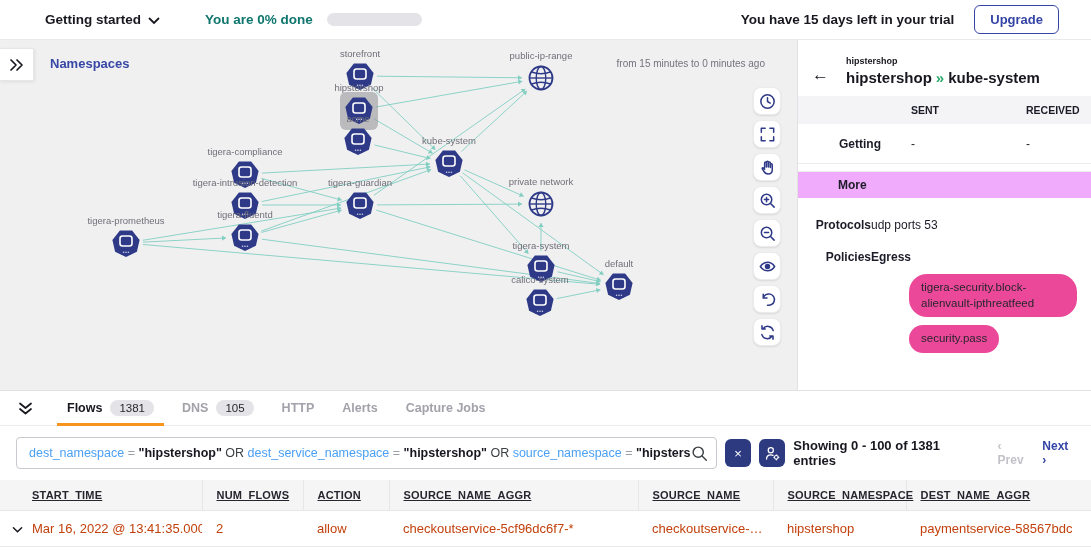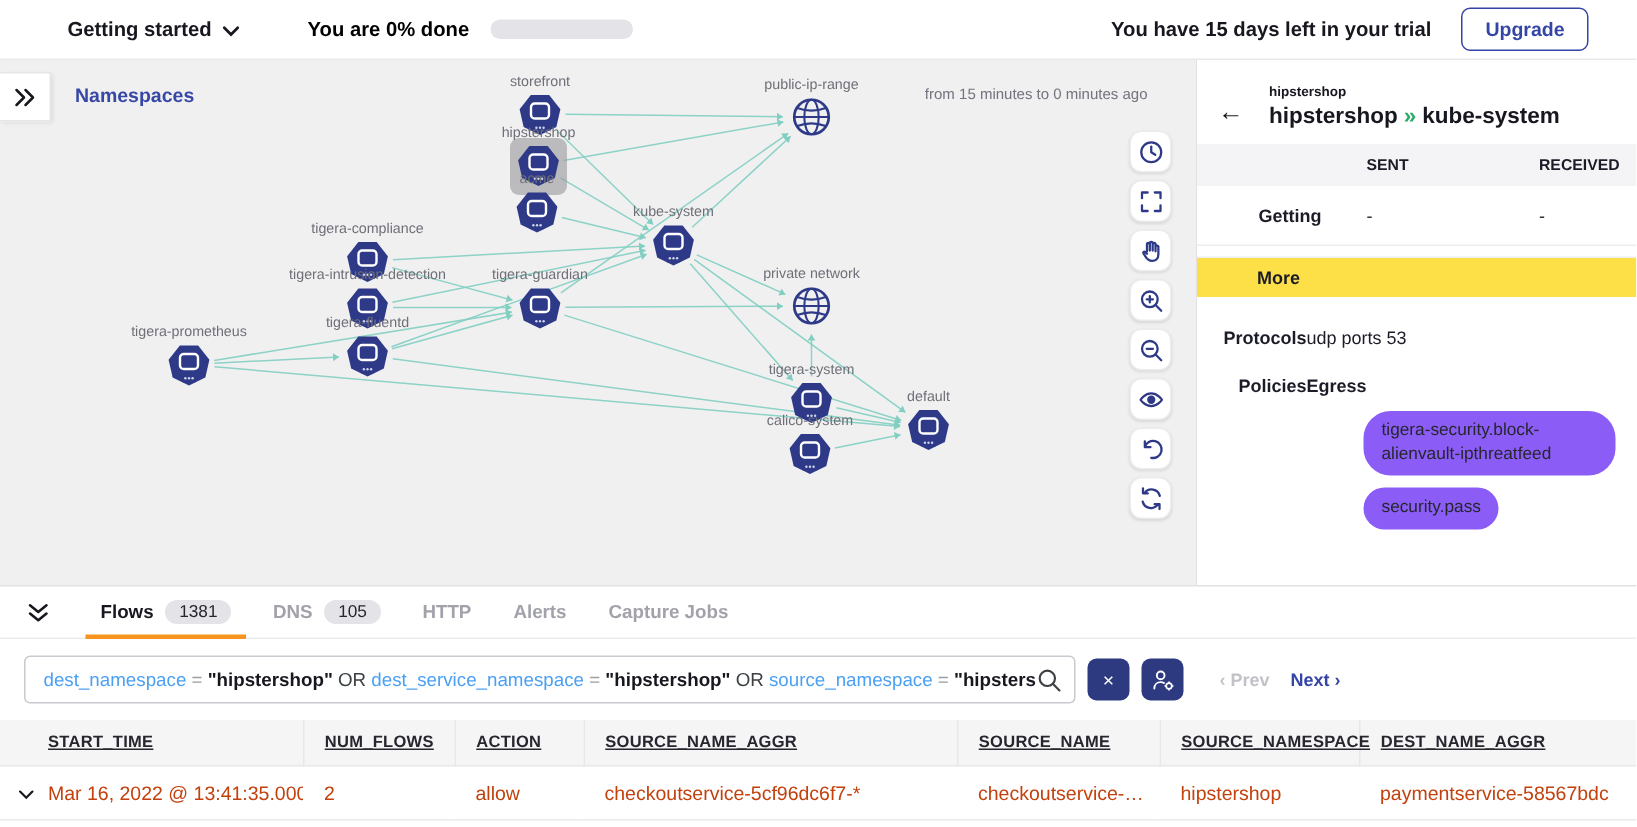--- a/index.html
+++ b/index.html
@@ -4,21 +4,21 @@
 <style>
   * { margin:0; padding:0; box-sizing:border-box; }
   html,body { width:1091px; height:551px; overflow:hidden; }
   body { font-family:"Liberation Sans","DejaVu Sans",sans-serif; background:#fff; color:#1c1c28; }
   #app { width:1091px; height:475px; display:flex; flex-direction:column; }
 
   
   #topbar { height:40px; flex:0 0 40px; display:flex; align-items:center; background:#fff; border-bottom:1px solid #e9e9ec; padding:0 16px 0 45px; }
   .gs-label { font-weight:bold; font-size:13.5px; color:#17171f; display:flex; align-items:center; gap:7px; cursor:pointer; }
   .gs-label svg { margin-top:2px; }
-  .progress-text { font-weight:bold; font-size:13.5px; margin-left:45px; color:#000000; }
+  .progress-text { font-weight:bold; font-size:13.5px; margin-left:45px; color:#0f766e; }
   .progress-pill { width:95px; height:13px; border-radius:7px; background:#e4e4e8; margin-left:14px; }
   .topbar-right { margin-left:auto; display:flex; align-items:center; gap:20px; }
   .trial-text { font-weight:bold; font-size:13.5px; color:#17171f; }
   .upgrade-btn { font-family:inherit; font-weight:bold; font-size:13px; color:#3545a5; background:#fff; border:1px solid #3545a5; border-radius:6px; padding:6px 15px; cursor:pointer; margin-right:16px; }
 
   
   #main { flex:0 0 350px; height:350px; display:flex; }
   #graph-area { position:relative; width:797px; flex:0 0 797px; background:#f0f0f1; overflow:hidden; }
   #expand-corner { position:absolute; top:8px; left:0; width:34px; height:33px; background:#fff; border:1px solid #e6e6e9; border-left:none; box-shadow:1px 1px 3px rgba(0,0,0,.08); display:flex; align-items:center; justify-content:center; cursor:pointer; }
   #graph-title { position:absolute; top:16px; left:50px; color:#3747a6; font-weight:bold; font-size:13px; }
@@ -36,27 +36,27 @@
   .dp-title { margin-left:34px; margin-top:3px; font-size:15px; font-weight:bold; color:#17171f; }
   .dp-sep { color:#2bab6a; padding:0 4px; }
   .dp-stats { width:100%; }
   .dp-srow { display:grid; grid-template-columns:95px 115px 1fr; align-items:center; }
   .dp-shead { background:#f4f4f6; height:28px; font-size:10.5px; font-weight:bold; }
   .dp-shead > div { padding-left:18px; }
   .dp-srow .c1 { text-align:right; font-weight:bold; font-size:12px; padding-right:12px; }
   .dp-srow .c2, .dp-srow .c3 { font-size:12px; padding-left:18px; }
   .dp-data { height:40px; border-bottom:1px solid #ededf0; }
   .dp-gap { height:8px; border-bottom:1px solid #ededf0; }
-  .dp-more { margin-top:0; background:#fde047; padding:6px 0 6px 40px; font-weight:bold; font-size:12px; }
+  .dp-more { margin-top:0; background:#f0abfc; padding:6px 0 6px 40px; font-weight:bold; font-size:12px; }
   .dp-kv { display:grid; grid-template-columns:63px 1fr; padding-left:10px; margin-top:20px; }
   .dp-kv .k { text-align:right; font-weight:bold; font-size:12px; }
   .dp-kv .v { font-size:12px; }
   .dp-kv .v.bold { font-weight:bold; }
   #policy-pills { margin:10px 0 0 111px; display:flex; flex-direction:column; gap:8px; align-items:flex-start; }
-  .pill { background:#8b5cf6; border-radius:18px; padding:6px 12px; font-size:11.5px; color:#26262e; max-width:168px; line-height:1.35; }
+  .pill { background:#ec4899; border-radius:18px; padding:6px 12px; font-size:11.5px; color:#26262e; max-width:168px; line-height:1.35; }
 
   
   #bottom { flex:1; background:#fff; display:flex; flex-direction:column; border-top:1px solid #e2e2e5; }
   #tabs-row { height:35px; flex:0 0 35px; display:flex; align-items:center; border-bottom:1px solid #ececef; padding-left:18px; }
   #collapse-btn { cursor:pointer; margin-right:20px; display:flex; }
   .tab { display:flex; align-items:center; gap:8px; height:34px; padding:0 14px; cursor:pointer; position:relative; font-size:12.5px; font-weight:bold; color:#a2a2ab; }
   .tab.active { color:#17171f; }
   .tab.active::after { content:""; position:absolute; left:4px; right:4px; bottom:-1px; height:3px; background:#f7941e; }
   .tab-badge { background:#e4e4e8; color:#26262e; border-radius:10px; padding:2px 9px; font-size:11.5px; font-weight:normal; }
 
@@ -413,20 +413,21 @@
           <span>×</span>
         </button>
       <button class="sq-btn">
         <svg width="17" height="17" viewBox="0 0 20 20">
             <circle cx="8" cy="6.2" r="3" fill="none" stroke="#fff" stroke-width="1.5"></circle>
             <path d="M3 16.5c0-3 2.2-5 5-5 1 0 1.9.2 2.6.7" fill="none" stroke="#fff" stroke-width="1.5" stroke-linecap="round"></path>
             <circle cx="14.5" cy="14.5" r="2.2" fill="none" stroke="#fff" stroke-width="1.3"></circle>
             <path d="M14.5 11.4v1M14.5 16.6v1M11.4 14.5h1M16.6 14.5h1" stroke="#fff" stroke-width="1.2" stroke-linecap="round"></path>
           </svg>
       </button>
+      <span id="showing">Showing 0 - 100 of 1381 entries</span>
       <span class="pager">
         <span class="prev">‹ Prev</span>
         <span class="next">Next ›</span>
       </span>
     </div>
 
     <table id="flow-table">
       <colgroup id="flow-cols">
           <col style="width: 202px;">
           <col style="width: 101px;">

